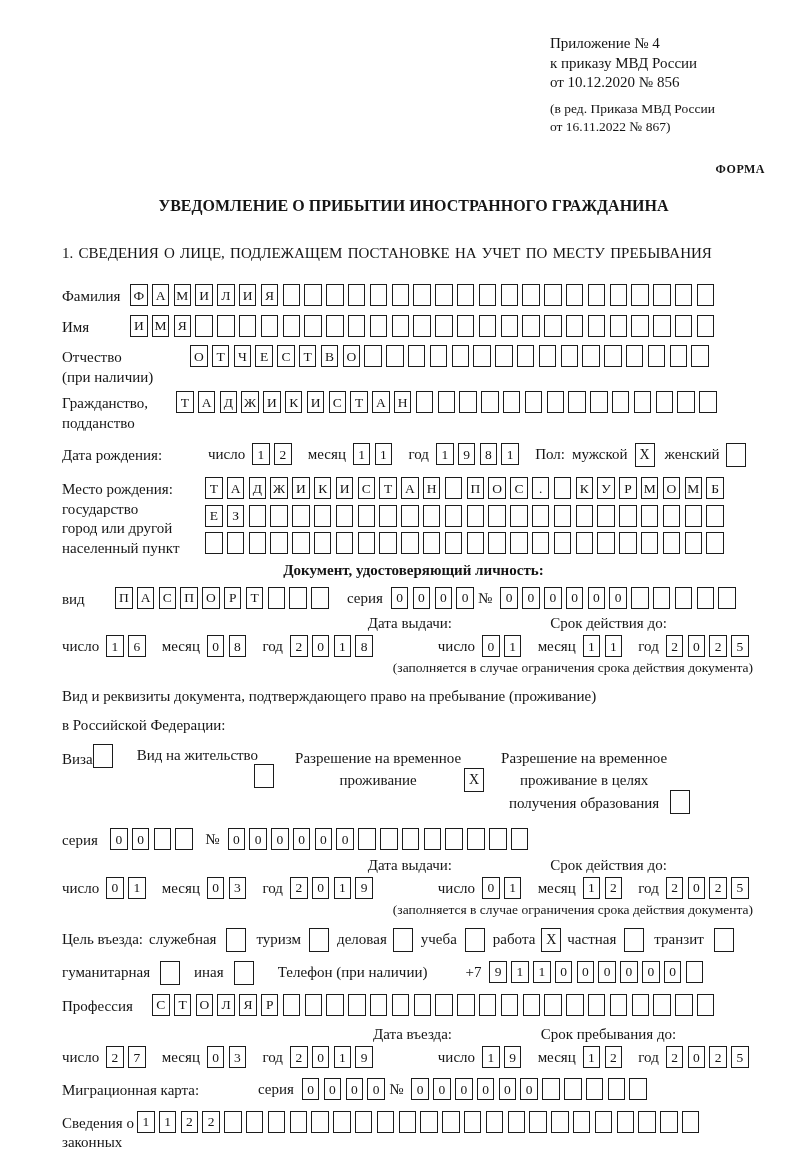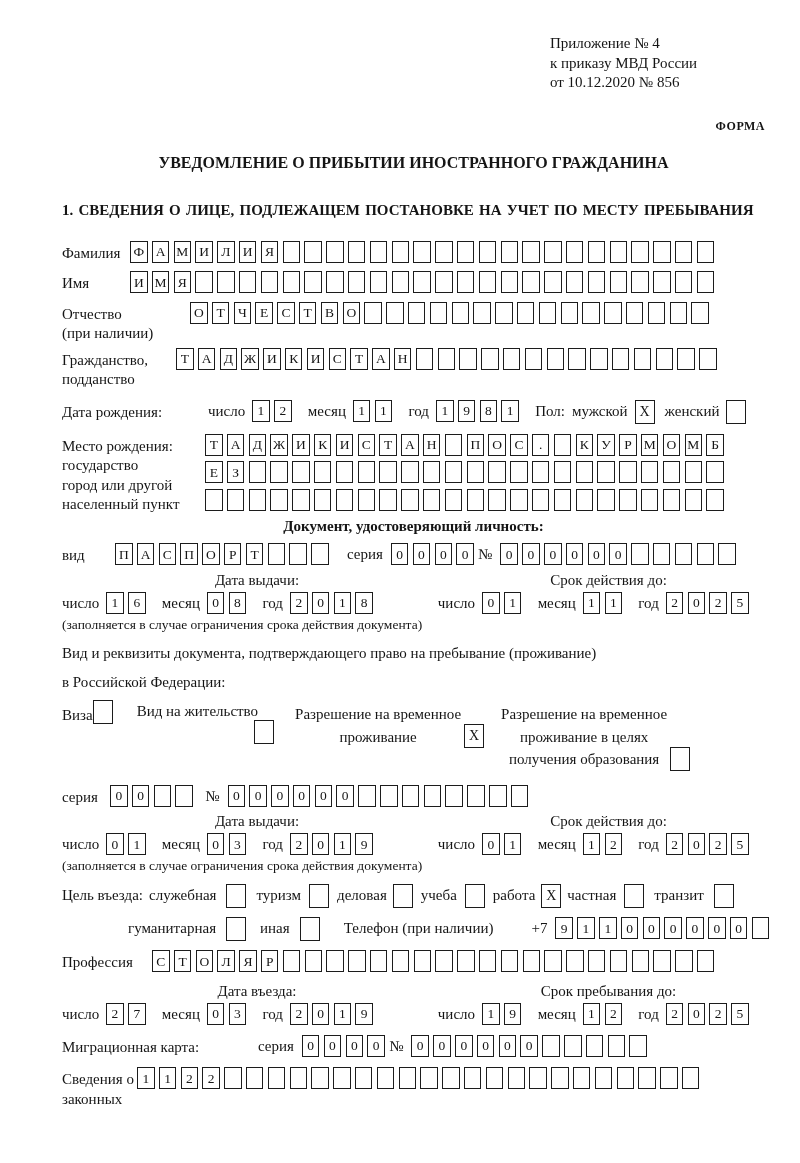--- a/index.html
+++ b/index.html
@@ -7,21 +7,21 @@
   body {
     width:800px; height:1163px; overflow:hidden;
     padding:34px 35px 20px 62px; box-sizing:border-box;
     font-family:"Liberation Serif", serif; color:#151515; font-size:15px;
   }
   .appendix { margin-left:auto; width:215px; line-height:1.3; }
   .appendix .edition { margin-top:7px; font-size:13.5px; line-height:1.35; }
   .forma { text-align:right; font-weight:bold; font-size:12px; margin:26px 0 16px 0; letter-spacing:.5px; }
   .title { text-align:center; font-weight:bold; font-size:16px; line-height:1.65; margin-bottom:26px; }
   .blank { display:inline-block; width:55px; border-bottom:2px solid #222; height:14px; margin-left:10px; }
-  .sec-heading { font-weight:bold; font-size:15px; word-spacing:1.5px; margin-bottom:22px; }
+  .sec-heading { font-weight:normal; font-size:15px; word-spacing:1.5px; margin-bottom:22px; }
 
   .frow { display:flex; align-items:flex-start; margin-bottom:8px; }
   .flabel { flex:none; line-height:1.3; padding-top:3px; }
   .w68 { width:68px; } .w108 { width:114px; } .w128 { width:128px; }
   .w143 { width:143px; } .w53 { width:53px; } .w75 { width:75px; } .w140 { width:140px; }
   .cells { display:flex; flex:none; }
   .cell {
     display:inline-flex; justify-content:center; align-items:center;
     width:15.5px; height:20px; border:1.7px solid #1c1c1c; margin-right:4.3px;
     font-size:13.5px; flex:none; line-height:1;
@@ -32,46 +32,50 @@
   }
   .stack { display:flex; flex-direction:column; }
   .stack .cells { margin-bottom:5.5px; }
 
   .center-bold { text-align:center; font-weight:bold; margin:2px 0 8px 0; }
   .inline-lbl { padding-top:3px; flex:none; }
   .gap6 { margin-left:6px; } .gap8 { margin-left:8px; } .gap10 { margin-left:10px; }
   .gap14 { margin-left:14px; } .gap18 { margin-left:18px; } .gap24 { margin-left:24px;flex-direction:column; }
 
   .dheads { display:flex; margin-bottom:3px; }
-  .dh-left { width:390px; text-align:center; }
+  .dh-left { width:390px; text-align:right; }
   .dh-right { flex:1; text-align:center; }
   .daterow { display:flex; margin-bottom:3px; }
   .dcol { display:flex; align-items:flex-start; }
   .dcol-left { width:390px; }
   .dlbl { padding-top:3px; flex:none; margin-right:7px; }
   .dgrp { display:flex; margin-right:12px; }
-  .note { font-size:13.5px; padding-right:12px; margin-bottom:10px; }
+  .note { text-align:right; font-size:13.5px; padding-right:12px; margin-bottom:10px; }
 
   .intro { margin-bottom:7px; line-height:1.45; }
   .opts { display:flex; align-items:flex-start; margin:2px 0 14px 0; }
   .opt { display:flex; align-items:flex-end; }
   .optlbl { padding-top:3px; }
   .optlbl-c { width:172px; text-align:center; line-height:1.5; }
   .purpose-line { display:flex; align-items:flex-start; margin-bottom:9px; }
   .purpose-line .t { padding-top:3px; flex:none; }
 
   .legal { display:flex; align-items:flex-start; margin-bottom:4px; }
 </style>
 </head>
 <body>
 
 <div class="appendix">
   <div>Приложение № 4</div>
   <div>к приказу МВД России</div>
   <div>от 10.12.2020 № 856</div>
+  <div class="edition">
+    <div>(в ред. Приказа МВД России</div>
+    <div>от 16.11.2022 № 867)</div>
+  </div>
 </div>
 <div class="forma">ФОРМА</div>
 
 <div class="title">
   <div>УВЕДОМЛЕНИЕ О ПРИБЫТИИ ИНОСТРАННОГО ГРАЖДАНИНА</div>
 </div>
 
 <div class="sec-heading">1. СВЕДЕНИЯ О ЛИЦЕ, ПОДЛЕЖАЩЕМ ПОСТАНОВКЕ НА УЧЕТ ПО МЕСТУ ПРЕБЫВАНИЯ</div>
 
 <div class="frow">
@@ -507,21 +511,21 @@
   <span class="cb gap6"></span>
   <span class="t gap8">учеба</span>
   <span class="cb gap8"></span>
   <span class="t gap8">работа</span>
   <span class="cb gap6">X</span>
   <span class="t gap6">частная</span>
   <span class="cb gap8"></span>
   <span class="t gap10">транзит</span>
   <span class="cb gap10"></span>
 </div>
-<div class="purpose-line" style="margin-left:66px">
+<div class="purpose-line" style="">
   <span class="t">гуманитарная</span>
   <span class="cb gap10"></span>
   <span class="t gap14">иная</span>
   <span class="cb gap10"></span>
   <span class="t gap24">Телефон (при наличии)</span>
   <span class="t" style="margin-left:38px;margin-right:8px">+7</span>
   <div class="cells">
       <span class="cell">9</span>
       <span class="cell">1</span>
       <span class="cell">1</span>

